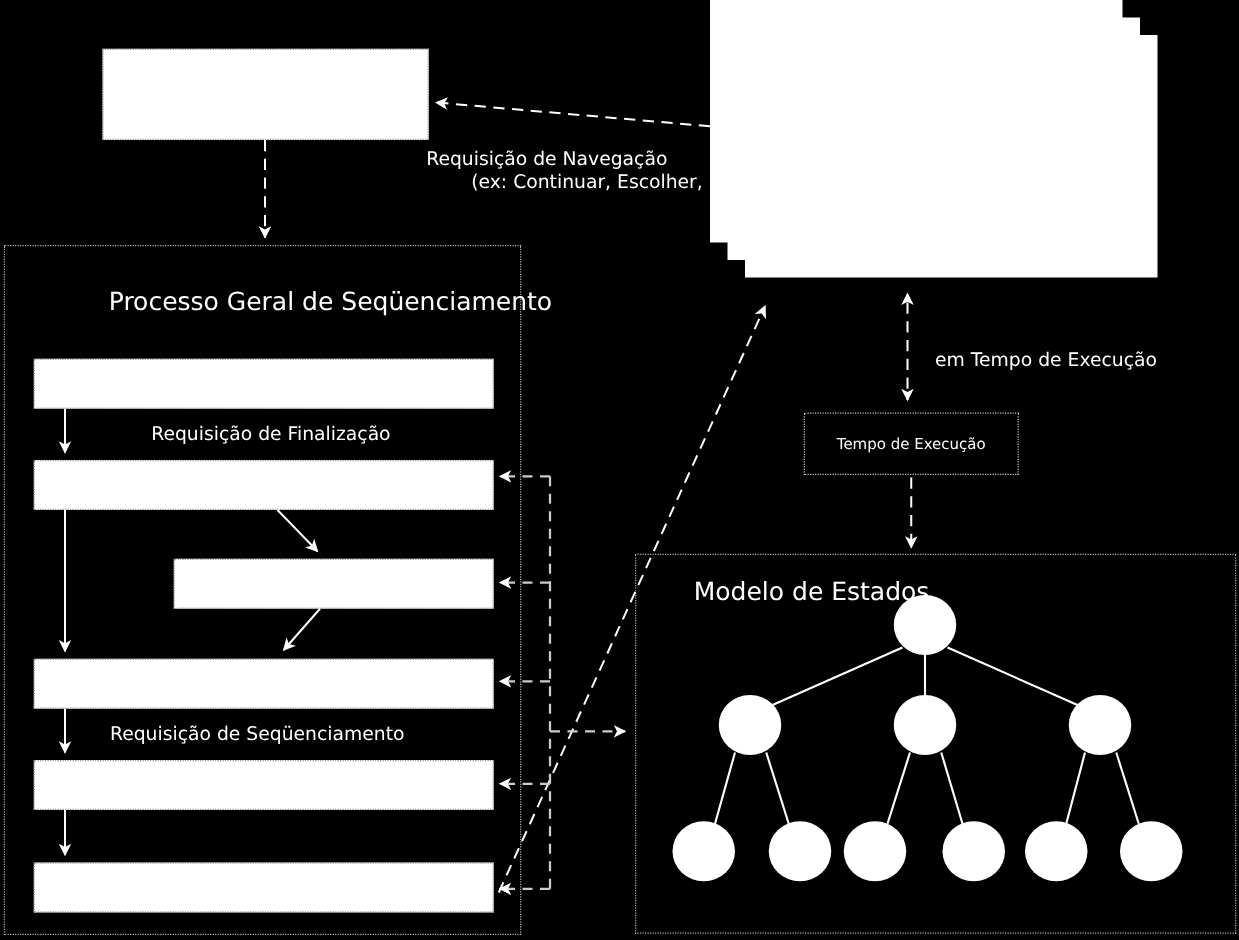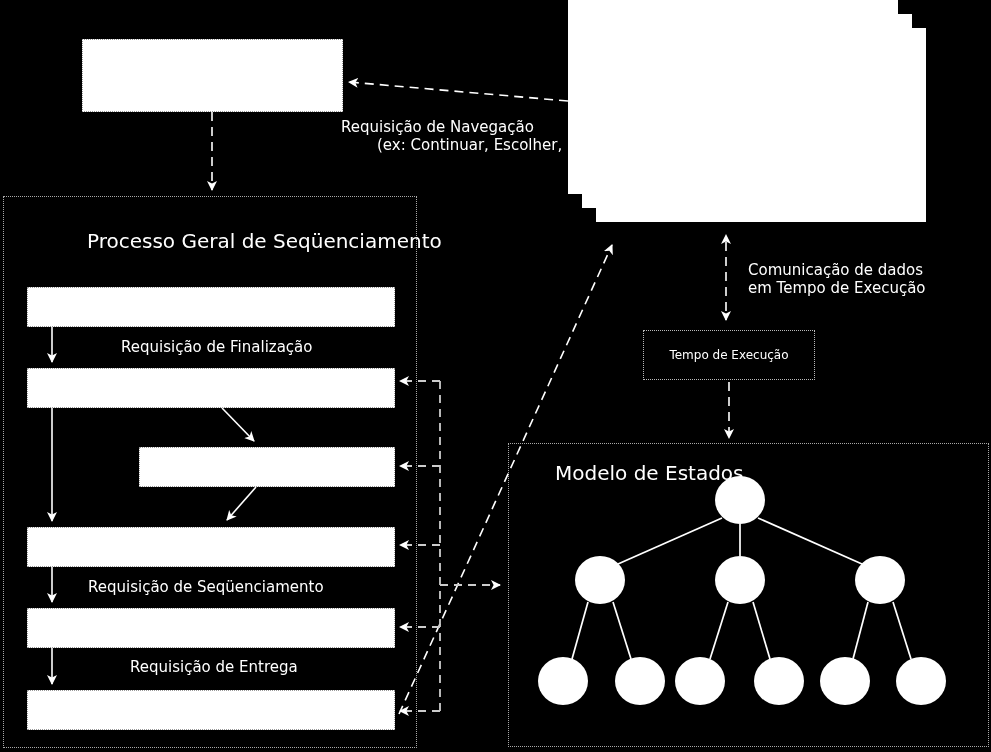--- a/index.html
+++ b/index.html
@@ -85,26 +85,24 @@
 
   <div class="white-box" style="left:27px; top:287px; width:368px; height:40px;"></div>
   <div class="white-box" style="left:27px; top:368px; width:368px; height:40px;"></div>
   <div class="white-box" style="left:139px; top:447px; width:256px; height:40px;"></div>
   <div class="white-box" style="left:27px; top:527px; width:368px; height:40px;"></div>
   <div class="white-box" style="left:27px; top:608px; width:368px; height:40px;"></div>
   <div class="white-box" style="left:27px; top:690px; width:368px; height:40px;"></div>
 
   <div class="label label-italic" style="left:121px; top:338px;">Requisição de Finalização</div>
   <div class="label label-italic" style="left:88px; top:578px;">Requisição de Seqüenciamento</div>
-  <div class="label label-italic" style="left:130px; top:658px;">Requisição de Entrega</div>
 
   <div class="label label-italic" style="left:341px; top:118px;">Requisição de Navegação</div>
   <div class="label label-italic" style="left:341px; top:136px;margin-left:36px;">(ex: Continuar, Escolher, Sair)</div>
 
-  <div class="label label-italic" style="left:748px; top:261px;">Comunicação de dados</div>
   <div class="label label-italic" style="left:748px; top:279px;">em Tempo de Execução</div>
 
   <div class="outlined-box" style="left:643px; top:330px; width:172px; height:50px;">Tempo de Execução</div>
 
 
   <div class="container-box" style="left:508px; top:443px; width:481px; height:304px;"></div>
   <div class="container-title" style="left:527px; top:461px;margin-left:28px;">Modelo de Estados</div>
 
   <svg class="svg-layer" viewBox="0 0 991 752" xmlns="http://www.w3.org/2000/svg">
     <defs>

